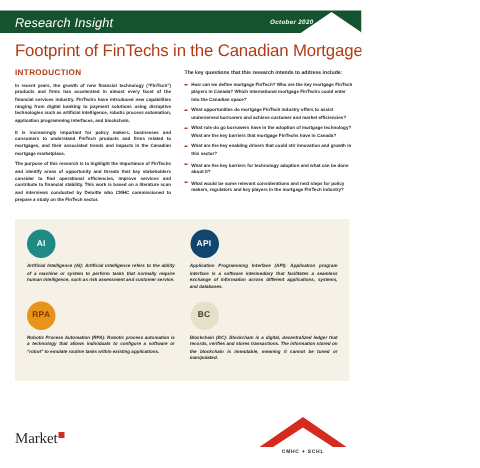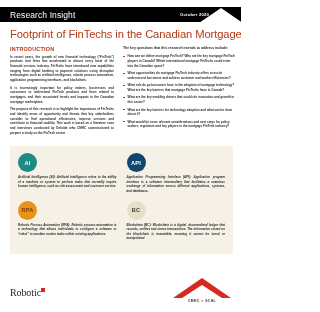--- a/index.html
+++ b/index.html
@@ -196,21 +196,21 @@
     display: flex;
     align-items: center;
     justify-content: center;
     gap: 1.5px;
   }
   .cmhc-maple { color: #d52b1e; font-size: 3.6px; }
 </style>
 </head>
 <body>
 
-<div class="header-bar" style="background: #000000;">
+<div class="header-bar" style="background: #14532d; font-style: italic;">
   <div class="header-kicker">Research Insight</div>
   <div class="header-date">October 2020</div>
   <div class="header-chevron">
     <svg viewBox="0 0 44 15" width="44" height="15">
       <polygon points="0,15 22,0 44,15" fill="#ffffff"></polygon>
     </svg>
   </div>
 </div>
 
 <div class="doc-title">Footprint of FinTechs in the Canadian Mortgage Market</div>
@@ -258,21 +258,21 @@
     <div class="def-cell">
       <div class="badge" style="background: rgb(230, 224, 200); color: rgb(60, 58, 48);">BC</div>
       <p class="def-text">Blockchain (BC): Blockchain is a digital, decentralized ledger that records, verifies and stores transactions. The information stored on the blockchain is immutable, meaning it cannot be tuned or manipulated.</p>
     </div>
 
   </div>
 </div>
 
 <div class="footer">
   <div class="wordmark">
-    <span>Robotic</span>
+    <span>Market</span>
     <span class="wordmark-flag"></span>
   </div>
 
   <div class="cmhc-logo">
     <svg viewBox="0 0 60 22" width="60" height="22">
       <polygon points="30,1 59,21 50,21 30,8 10,21 1,21" fill="#d52b1e"></polygon>
     </svg>
     <div class="cmhc-text">
       <span>CMHC</span>
       <span class="cmhc-maple">♦</span>

